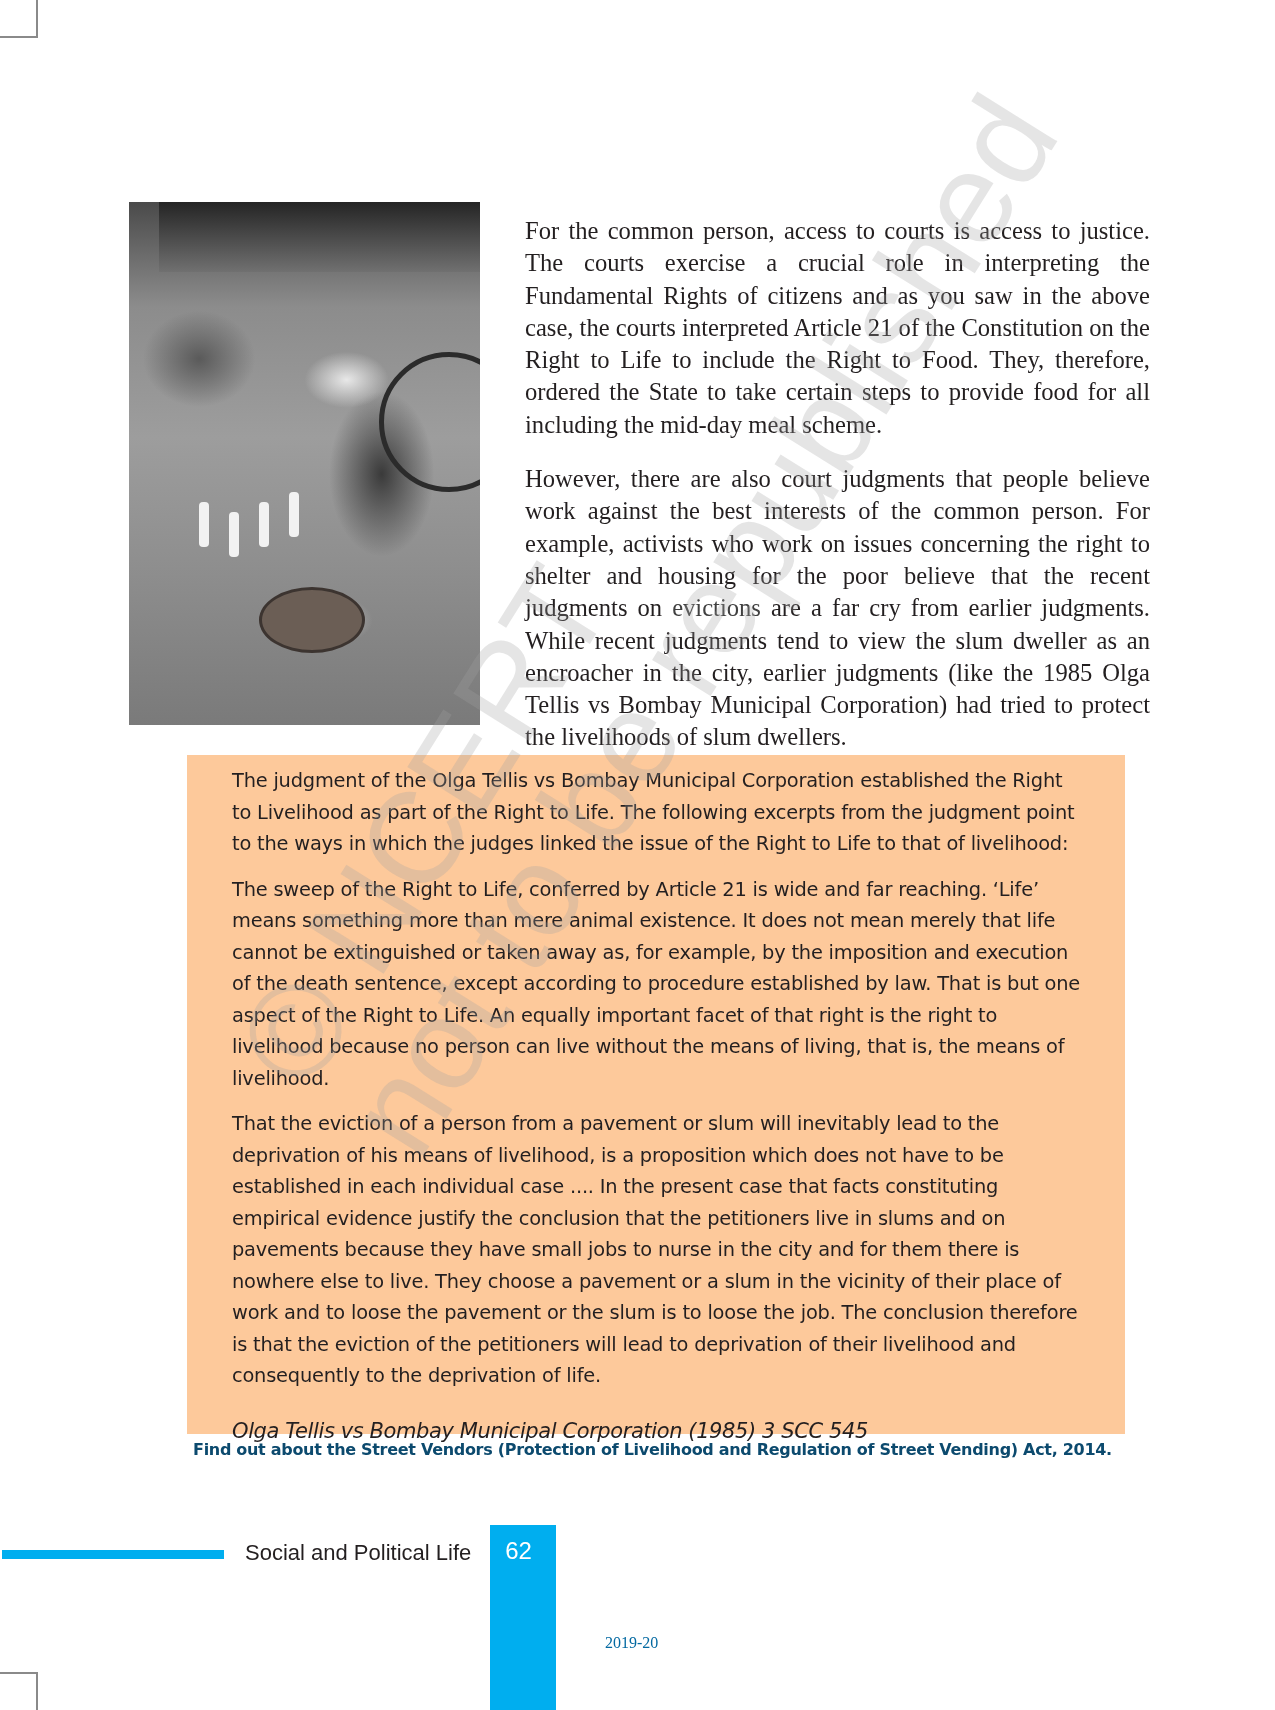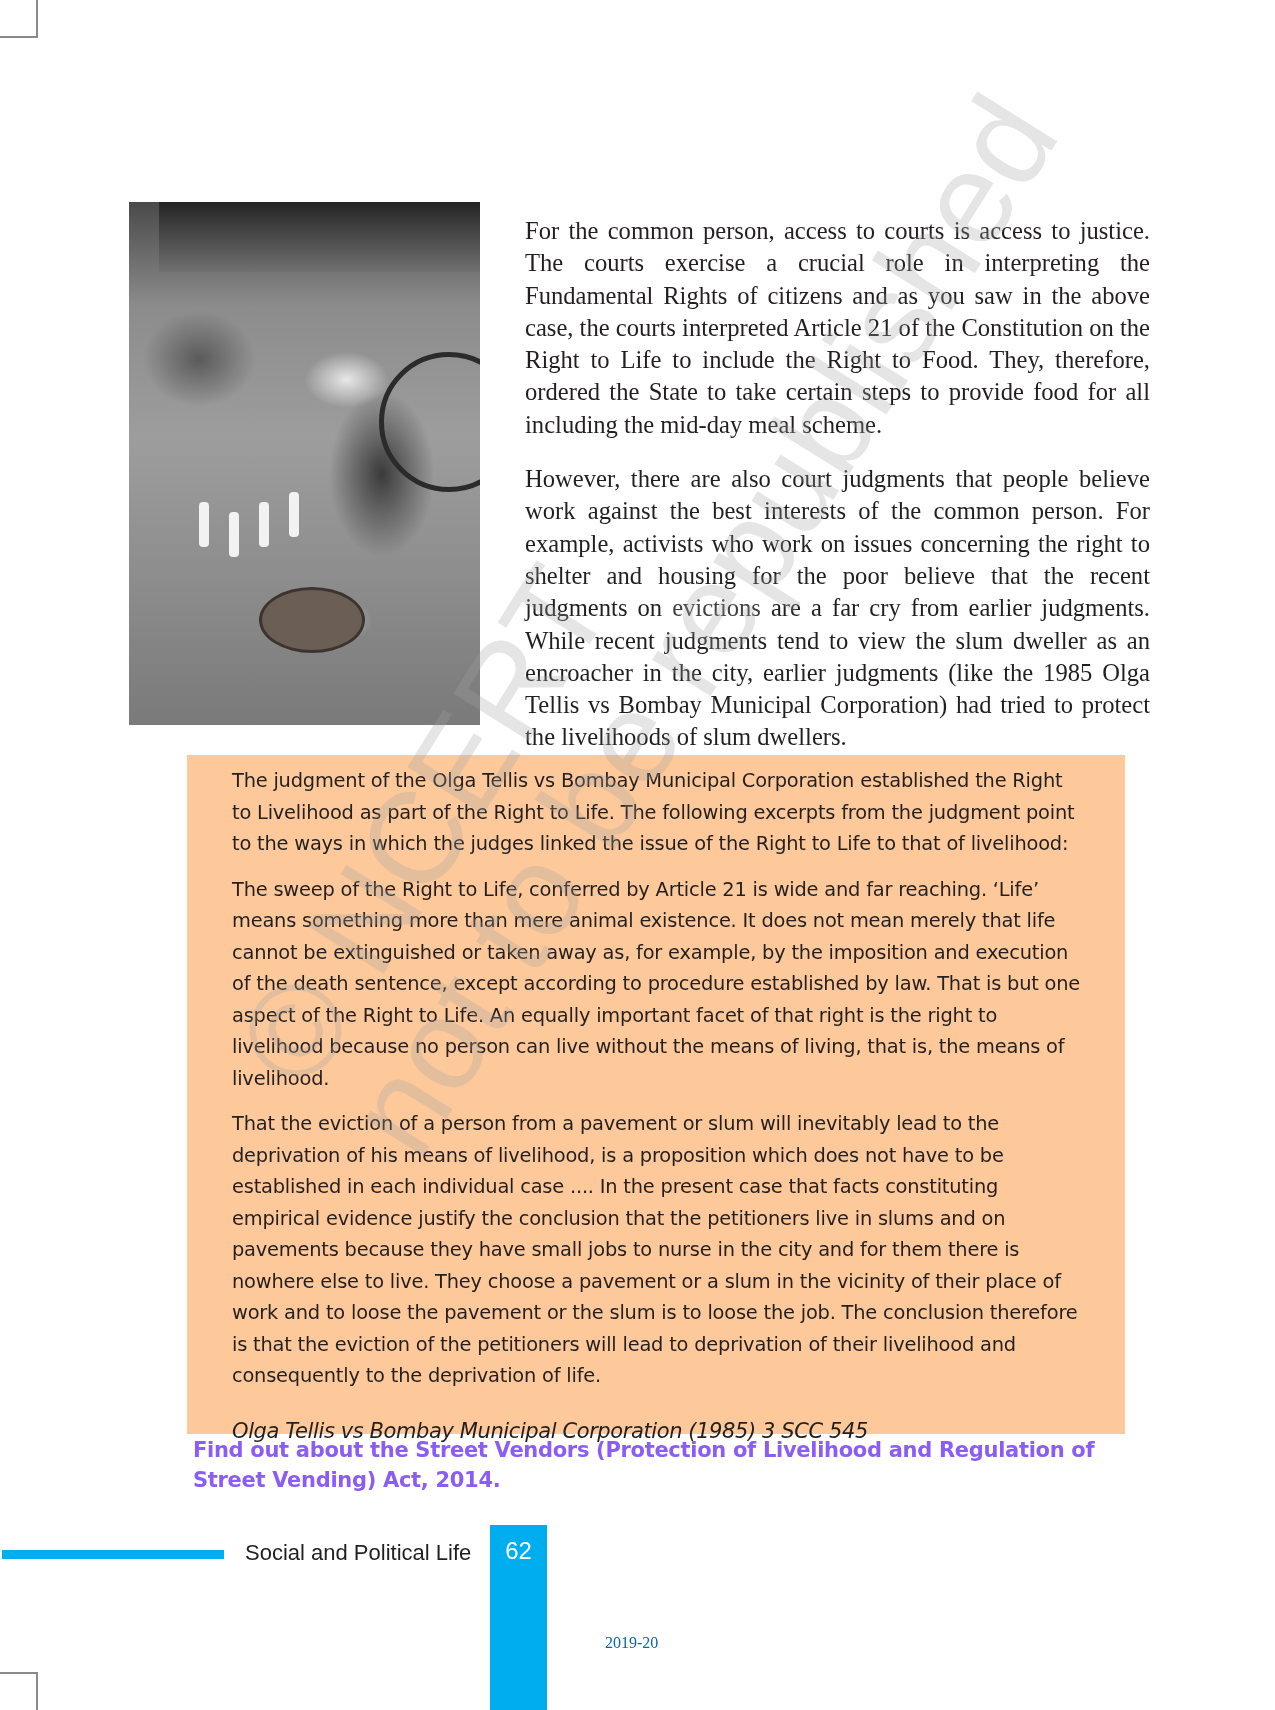--- a/index.html
+++ b/index.html
@@ -45,29 +45,29 @@
       background: #fdc99b; box-sizing: border-box; padding: 10px 40px 0 45px;
       font-family: "DejaVu Sans", "Liberation Sans", sans-serif;
       font-size: 19.4px; line-height: 31.5px; color: #231f20; letter-spacing: -0.2px;
     }
     .excerpt-box p { margin: 0 0 14px 0; }
     .excerpt-box .citation { font-style: italic; font-size: 21px; margin-top: 24px; letter-spacing: -0.4px; }
 
     .activity-line {
       position: absolute; left: 193px; top: 1435px; width: 940px;
       font-family: "DejaVu Sans", "Liberation Sans", sans-serif; font-weight: bold;
-      font-size: 21px; line-height: 30px; color: #8b5cf6; letter-spacing: -0.3px;
+      font-size: 16px; line-height: 30px; color: #0c4a6e; letter-spacing: -0.3px;
     }
 
     .footer-rule { position: absolute; left: 2px; top: 1550px; width: 222px; height: 9px; background: #00aeef; }
     .footer-title {
       position: absolute; left: 245px; top: 1540px;
       font-family: "Liberation Sans", "DejaVu Sans", sans-serif; font-size: 22px; color: #231f20;
     }
-    .page-block { position: absolute; left: 490px; top: 1525px; width: 57px; height: 185px; background: #00aeef; }
+    .page-block { position: absolute; left: 490px; top: 1525px; width: 57px; height: 185px; background: #00aeef; padding-left: 9px; }
     .page-number {
       position: absolute; left: 0; top: 12px; width: 57px; text-align: center;
       font-family: "Liberation Sans", "DejaVu Sans", sans-serif; font-size: 24px; color: #ffffff;
     }
     .edition-year {
       position: absolute; left: 605px; top: 1634px;
       font-family: Liberation Serif, serif; font-size: 16px; color: #0369a1;
     }
   </style>
 </head>

